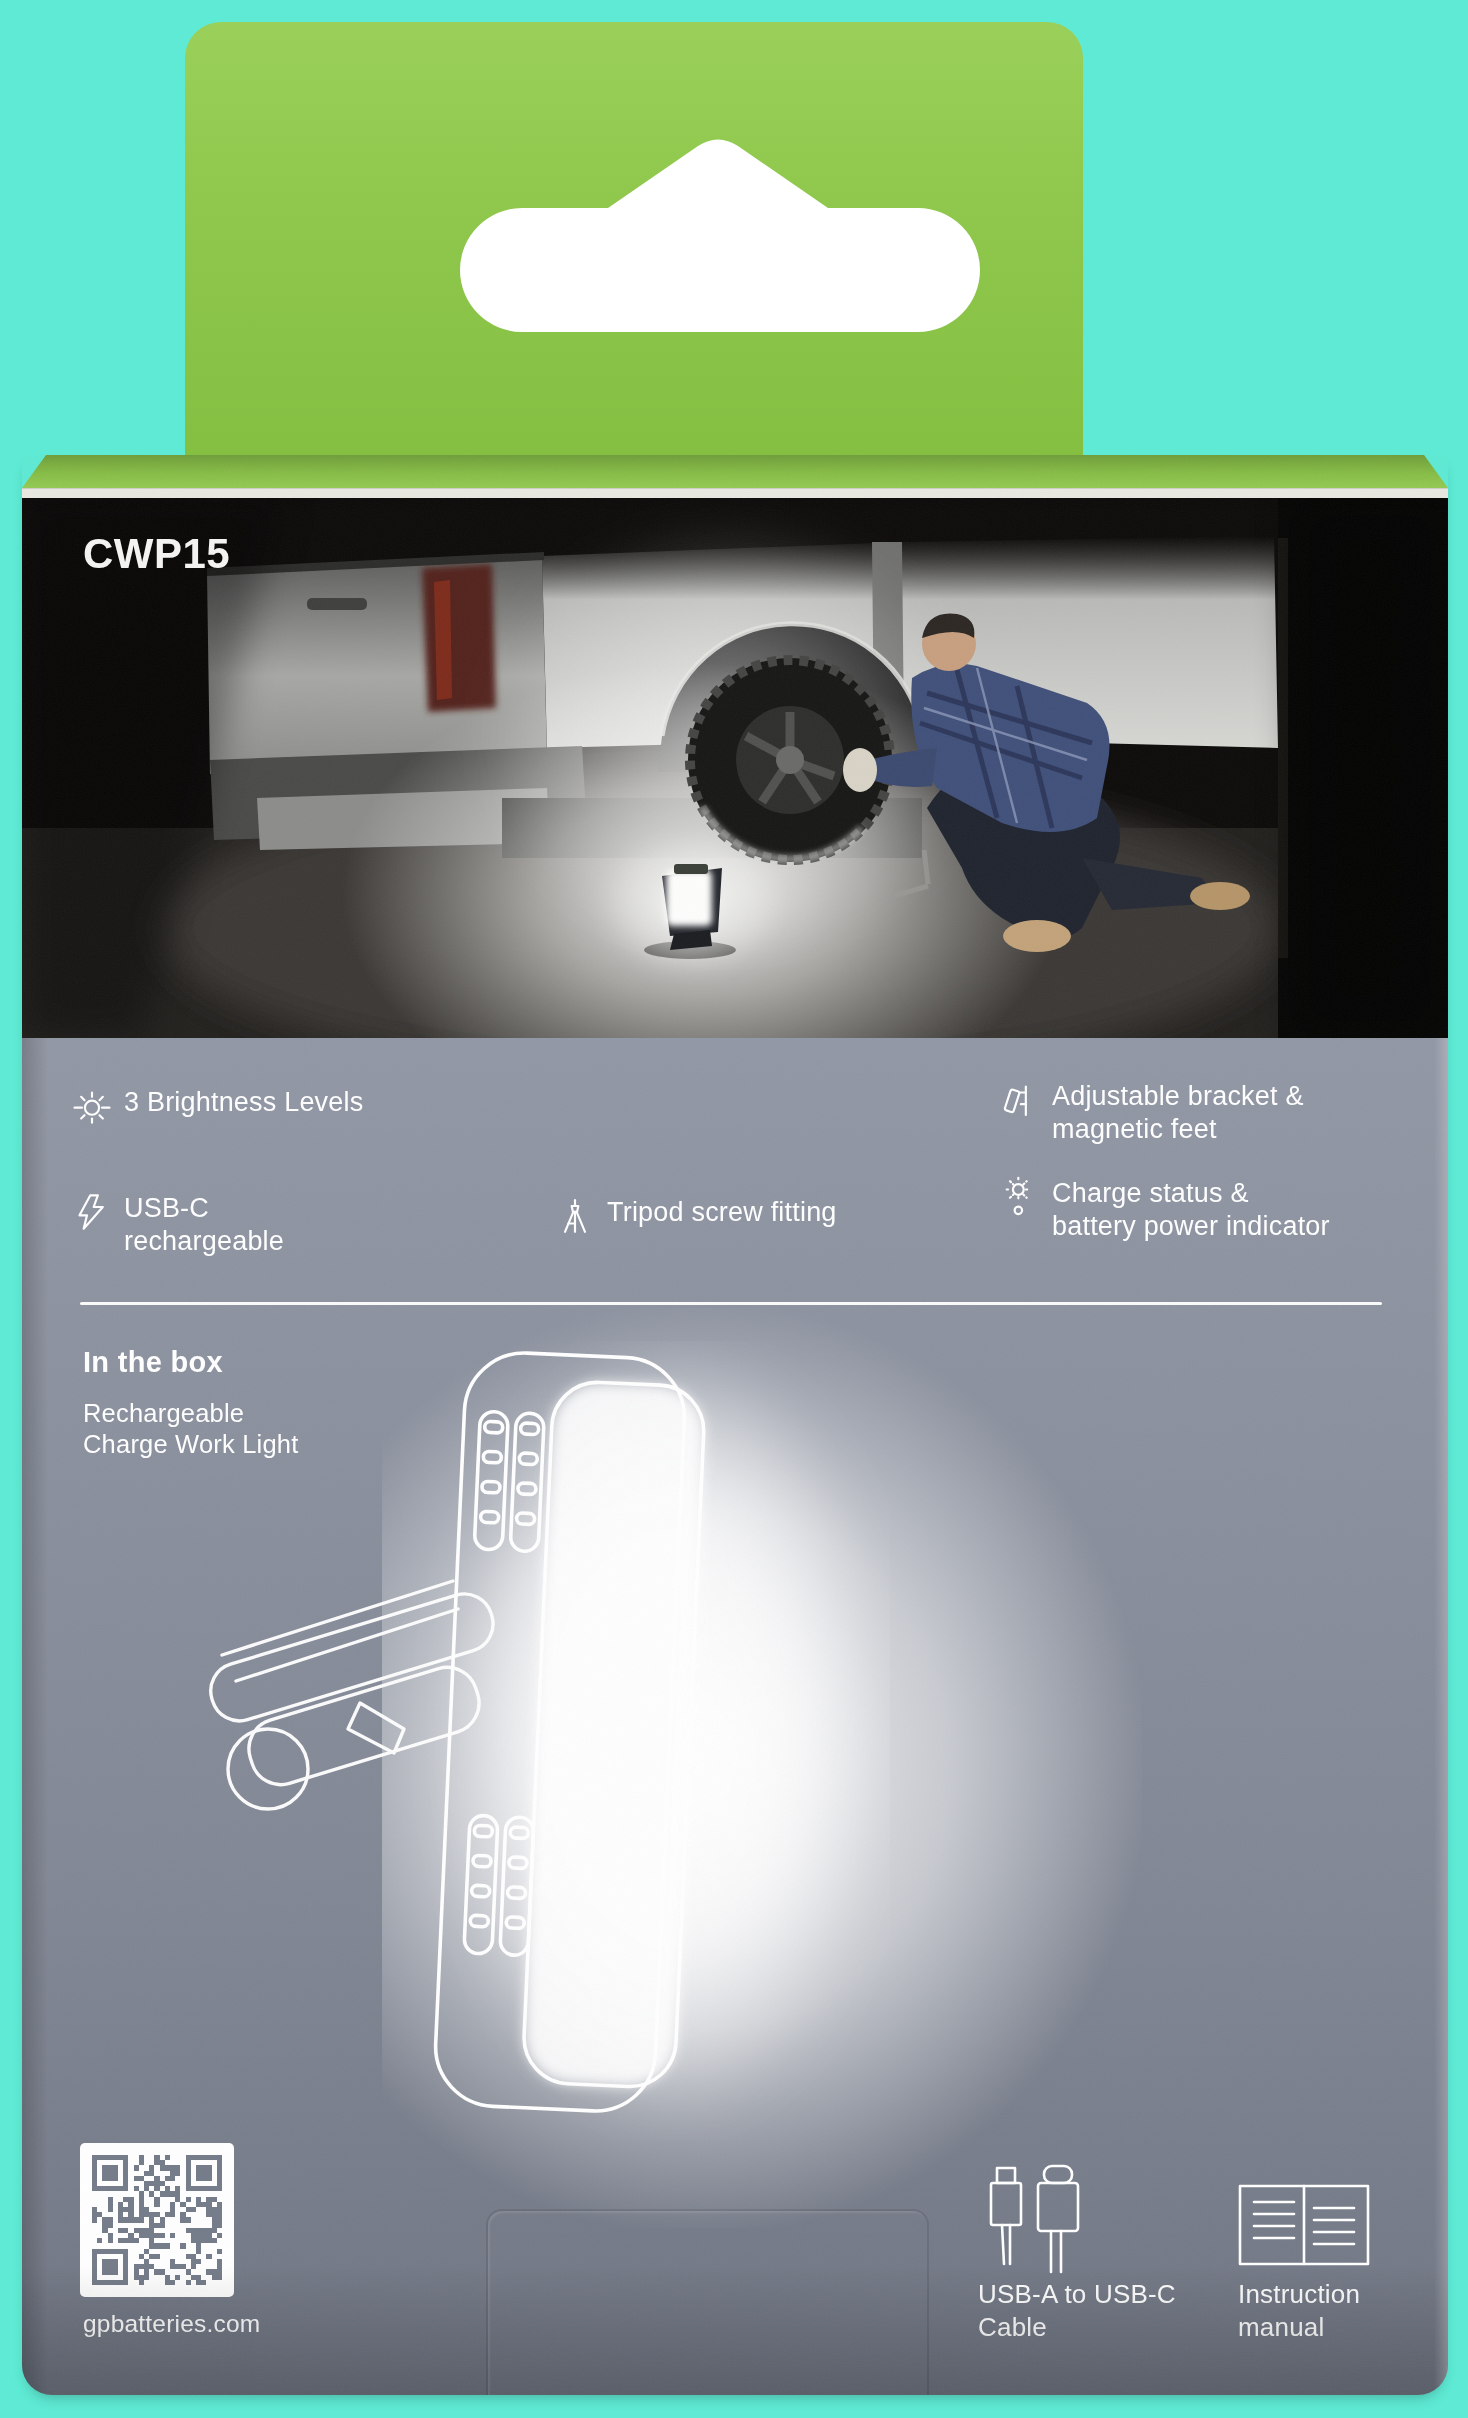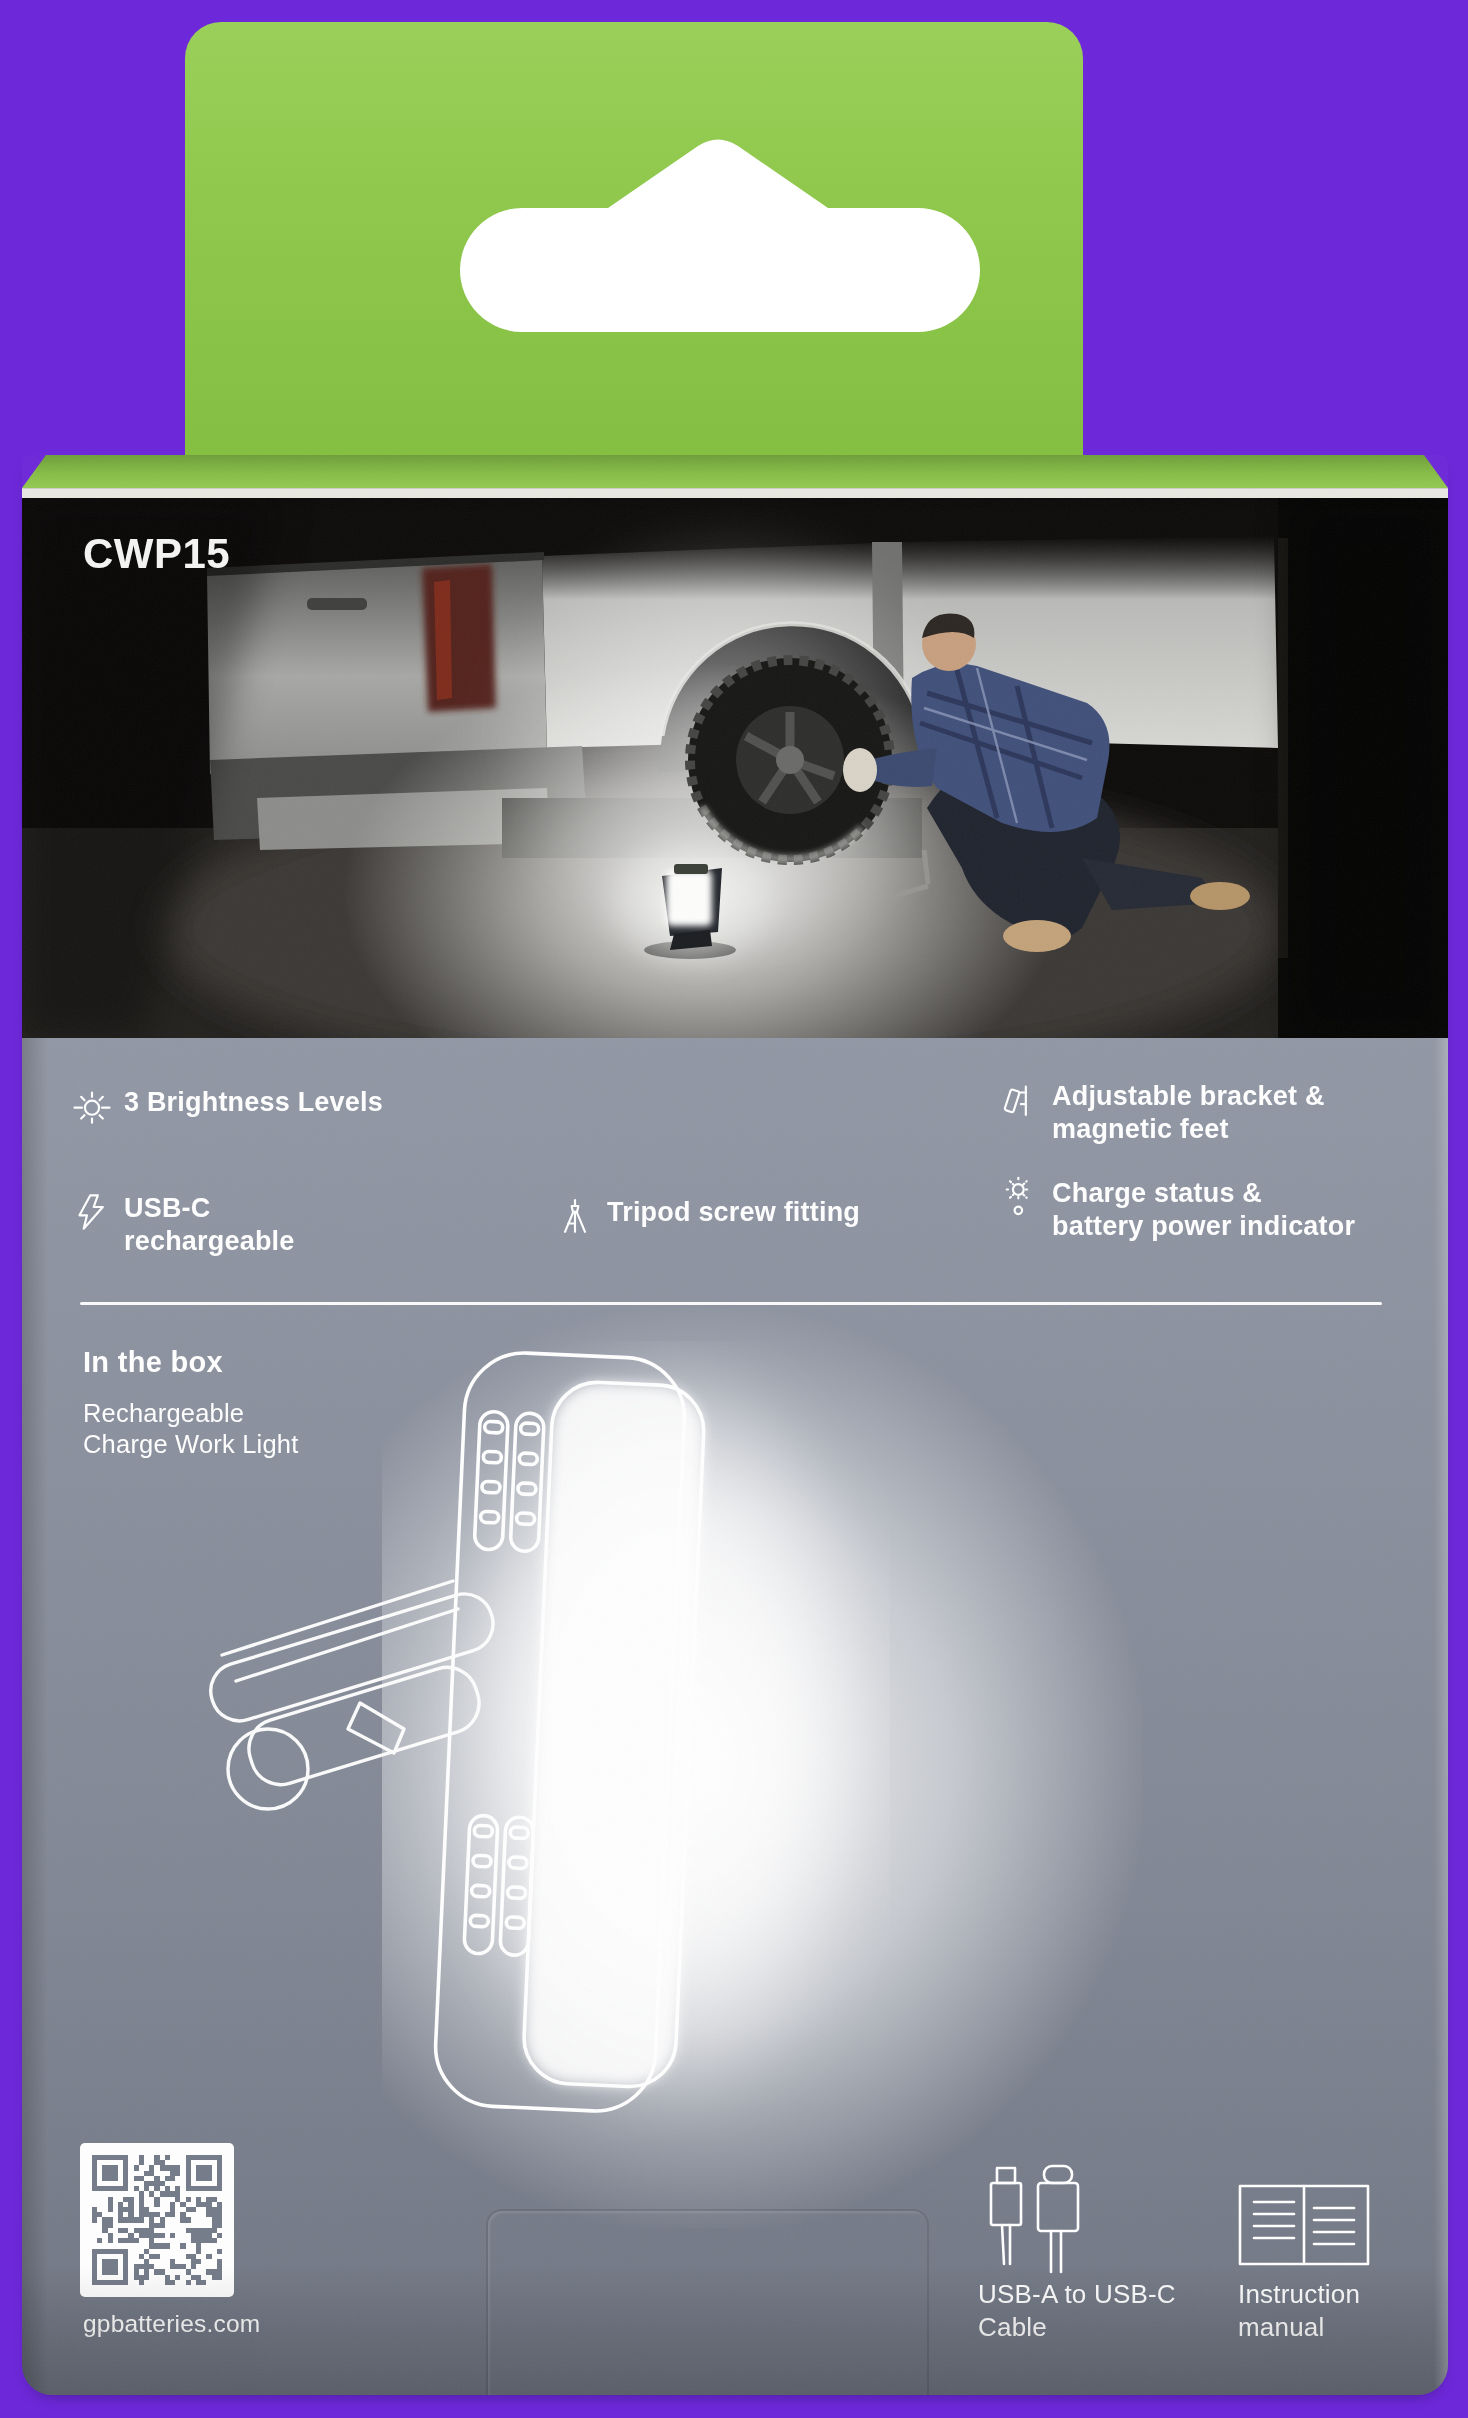--- a/index.html
+++ b/index.html
@@ -1,18 +1,18 @@
 <!DOCTYPE html>
 <html><head>
 <meta charset="utf-8">
 <style>
   html,body{margin:0;padding:0;background:#ffffff;}
   .stage{
     position:relative;width:1468px;height:2418px;overflow:hidden;
-    font-family:"Liberation Sans", sans-serif;background:#6d28d9;
+    font-family:"Liberation Sans", sans-serif;background:#5eead4;
   }
   
   .hang-tab{
     position:absolute;left:185px;top:22px;width:898px;height:445px;
     background:linear-gradient(180deg,#9ad05a 0%,#8ec74b 45%,#84bf42 100%);
     border-radius:36px 36px 0 0;
   }
   .euro-hole{position:absolute;left:275px;top:114px;}
   
   .box{
@@ -49,21 +49,21 @@
     position:absolute;right:0;top:0;width:14px;height:100%;
     background:linear-gradient(90deg,rgba(255,255,255,0) 0%,rgba(255,255,255,.22) 100%);
   }
   .left-edge-shade{
     position:absolute;left:0;top:0;width:26px;height:100%;
     background:linear-gradient(90deg,rgba(0,0,0,.18) 0%,rgba(0,0,0,0) 100%);
   }
   
   .feature{position:absolute;display:flex;gap:12px;color:#ffffff;}
   .feature .f-icon{flex:0 0 40px;width:40px;height:52px;}
-  .feature .f-label{font-size:27px;line-height:33px;letter-spacing:.2px;padding-top:6px;font-weight:bold;}
+  .feature .f-label{font-size:27px;line-height:33px;letter-spacing:.2px;padding-top:6px;}
   .f1{left:50px;top:42px;}
   .f2{left:533px;top:42px;}
   .f3{left:978px;top:36px;}
   .f4{left:50px;top:148px;}
   .f5{left:533px;top:152px;}
   .f6{left:978px;top:133px;}
   .divider{
     position:absolute;left:58px;top:264px;width:1302px;height:3px;
     background:rgba(255,255,255,.96);border-radius:2px;
   }

